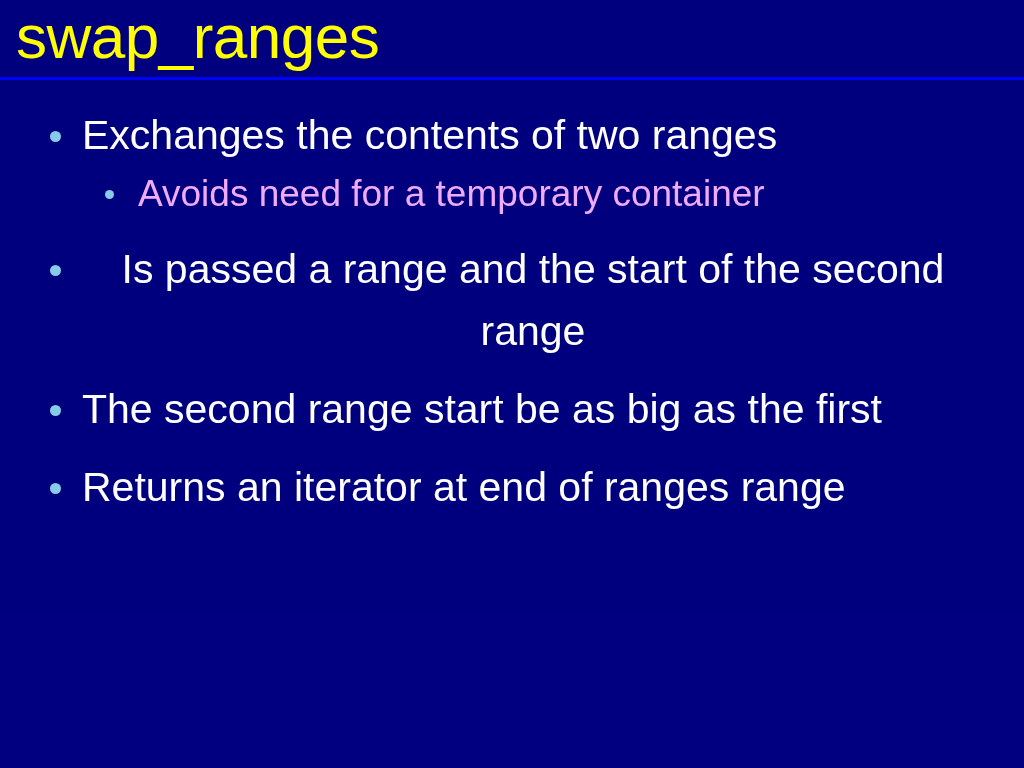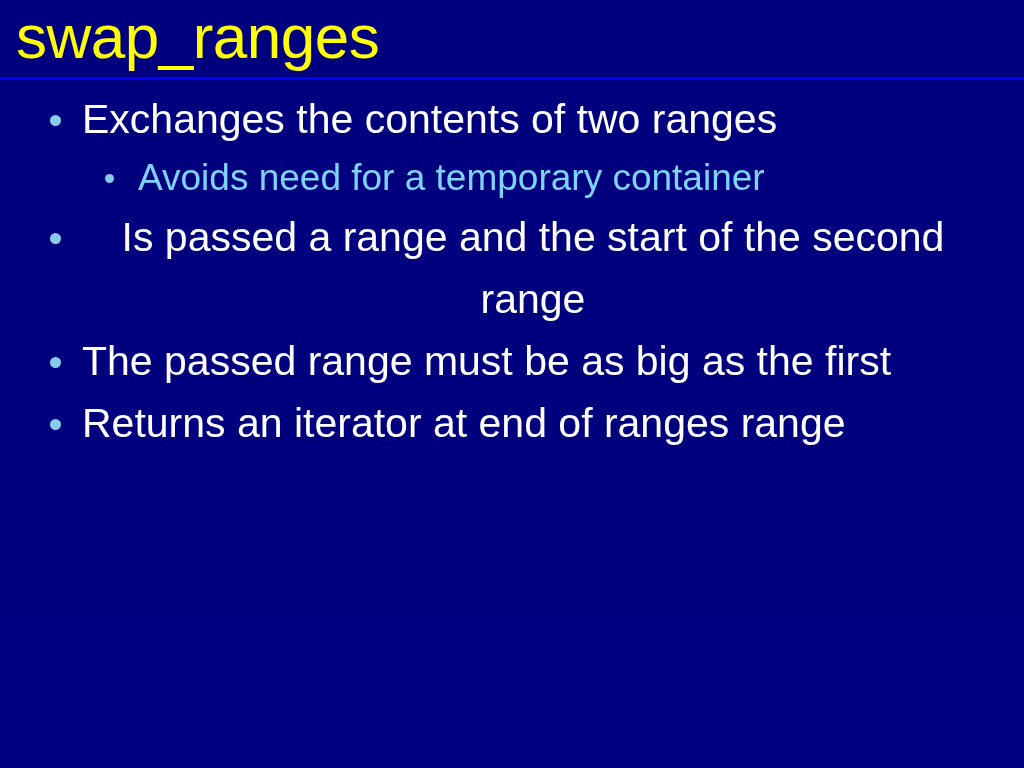--- a/index.html
+++ b/index.html
@@ -49,21 +49,21 @@
   }
   ul.level1 {
     list-style: none;
     margin: 0;
     padding: 0;
   }
   li.bullet-l1 {
     position: relative;
     padding-left: 82px;
     padding-right: 40px;
-    margin: 0 0 0 0;
+    margin: 16px 0 0 0;
     font-size: 41px;
     line-height: 62px;
     color: #ffffff;
     min-height: 10px;
   }
   li.bullet-l1 > .bullet-dot {
     position: absolute;
     left: 50px;
     top: 27px;
     width: 11px;
@@ -75,21 +75,21 @@
     list-style: none;
     margin: 0;
     padding: 0;
   }
   li.bullet-l2 {
     position: relative;
     padding-left: 56px;
     padding-right: 120px;
     font-size: 37px;
     line-height: 56px;
-    color: #7dd3fc;
+    color: #f0abfc;
   }
   li.bullet-l2 > .bullet-dot-small {
     position: absolute;
     left: 23px;
     top: 24px;
     width: 9px;
     height: 9px;
     border-radius: 50%;
     background: #86cbe8;
   }
@@ -124,21 +124,21 @@
         </ul>
       </li>
 
       <li class="bullet-l1 wrap-narrow-2">
         <span class="bullet-dot"></span>
         <span class="text-span">Is passed a range and the start of the second range</span>
       </li>
 
       <li class="bullet-l1 wrap-narrow-3">
         <span class="bullet-dot"></span>
-        <span class="text-span">The passed range must be as big as the first</span>
+        <span class="text-span">The second range start be as big as the first</span>
       </li>
 
       <li class="bullet-l1 wrap-narrow-4">
         <span class="bullet-dot"></span>
         <span class="text-span">Returns an iterator at end of ranges range</span>
       </li>
 
     </ul>
   </div>
 

